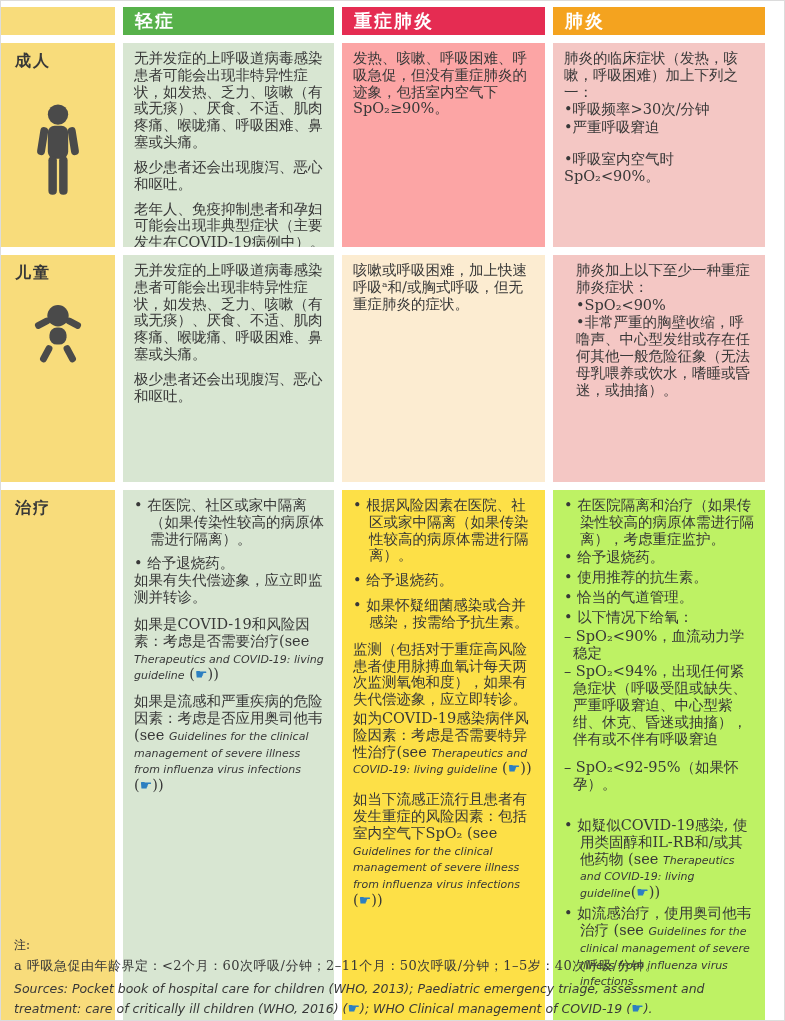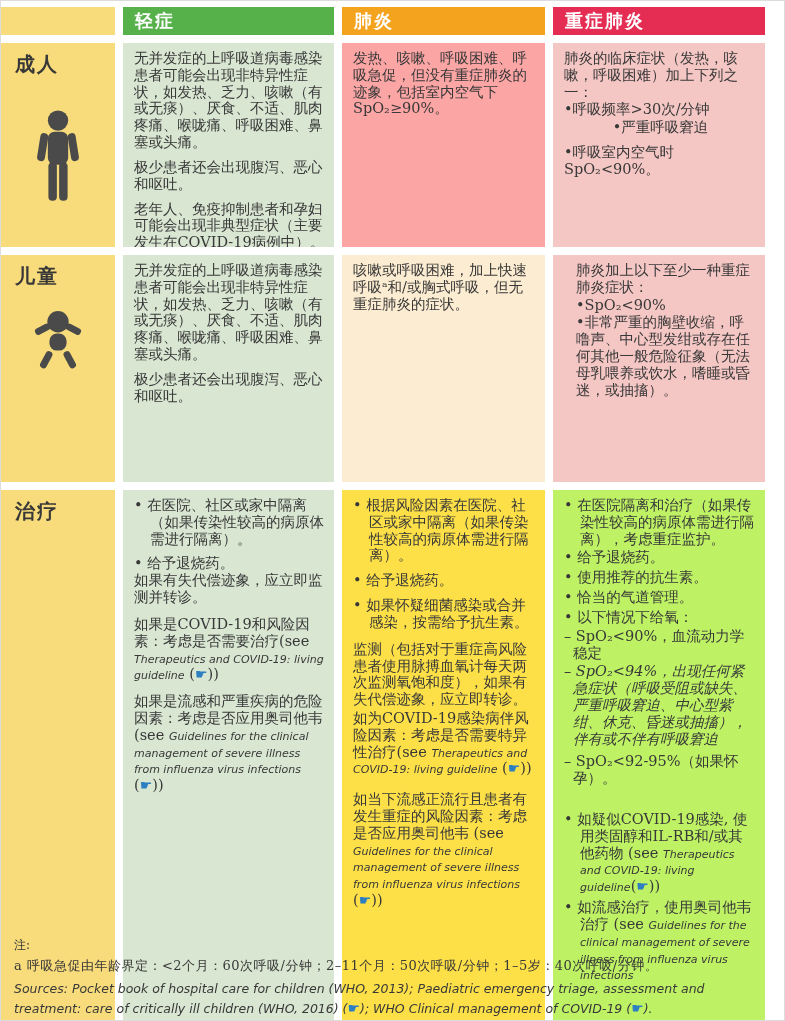--- a/index.html
+++ b/index.html
@@ -12,21 +12,21 @@
     position:absolute;left:0;top:6px;width:764px;height:1016px;
     display:grid;grid-template-columns:114px 211px 203px 1fr;
     grid-template-rows:28px 204px 227px 1fr;gap:8px;
   }
   .hdr{
     font-family:"DejaVu Sans","Liberation Sans",sans-serif;font-weight:bold;
     color:#ffffff;font-size:18px;line-height:28px;padding-left:12px;letter-spacing:2px;
   }
   .labelcell{
     padding:8px 0 0 14px;font-family:"DejaVu Sans",sans-serif;
-    font-weight:bold;font-size:20px;letter-spacing:2px;box-sizing:border-box;
+    font-weight:bold;font-size:16px;letter-spacing:2px;box-sizing:border-box;
   }
   .corner{padding:0;}
   .cell{
     padding:7px 8px 6px 11px;font-size:14.5px;line-height:1.16;
     box-sizing:border-box;overflow:hidden;
   }
   .para{margin:0 0 8px 0;}
   .m-b{padding-left:16px;text-indent:-16px;}
   .m-d{padding-left:9px;text-indent:-9px;}
   .it{font-family:"DejaVu Sans",sans-serif;font-style:italic;font-size:11px;}
@@ -48,22 +48,22 @@
 </style>
 </head>
 <body>
 
 <div class="page">
 
   <div class="grid">
 
     <div class="labelcell corner" style="background-color: rgb(248, 220, 123);"></div>
     <div class="hdr" style="background-color: rgb(87, 177, 74);">轻症</div>
+    <div class="hdr" style="background-color: rgb(229, 44, 82);">重症肺炎</div>
     <div class="hdr" style="background-color: rgb(244, 163, 31);">肺炎</div>
-    <div class="hdr" style="background-color: rgb(229, 44, 82);">重症肺炎</div>
 
     <div class="labelcell" style="background-color: rgb(248, 220, 123);">
       <div>成人</div>
       <div class="icon-wrap adult">
         <svg width="52" height="102" viewBox="0 0 46 88" aria-hidden="true">
           <circle cx="23" cy="10" r="9"></circle>
           <rect x="14" y="20" width="18" height="29" rx="6"></rect>
           <rect x="6" y="21" width="7" height="25" rx="3.5" transform="rotate(9 9.5 33)"></rect>
           <rect x="33" y="21" width="7" height="25" rx="3.5" transform="rotate(-9 36.5 33)"></rect>
           <rect x="14.5" y="47" width="7.5" height="34" rx="3.5"></rect>
@@ -75,21 +75,21 @@
         <div class="para m-p"><span>无并发症的上呼吸道病毒感染患者可能会出现非特异性症状，如发热、乏力、咳嗽（有或无痰）、厌食、不适、肌肉疼痛、喉咙痛、呼吸困难、鼻塞或头痛。</span></div>
         <div class="para m-p"><span>极少患者还会出现腹泻、恶心和呕吐。</span></div>
         <div class="para m-p"><span>老年人、免疫抑制患者和孕妇可能会出现非典型症状（主要发生在COVID-19病例中）。</span></div>
       </div>
     <div class="cell" style="background-color: #fca5a5;">
         <div class="para m-p"><span>发热、咳嗽、呼吸困难、呼吸急促，但没有重症肺炎的迹象，包括室内空气下SpO₂≥90%。</span></div>
       </div>
     <div class="cell" style="background-color: rgb(244, 199, 196);">
         <div class="para m-p" style="margin-bottom: 1px;"><span>肺炎的临床症状（发热，咳嗽，呼吸困难）加上下列之一：</span></div>
         <div class="para m-tb" style="margin-bottom: 1px;"><span>•</span><span>呼吸频率&gt;30次/分钟</span></div>
-        <div class="para m-tb" style="margin-bottom: 8px; text-align: center;"><span>•</span><span>严重呼吸窘迫</span></div>
+        <div class="para m-tb" style="margin-bottom: 15px;"><span>•</span><span>严重呼吸窘迫</span></div>
         <div class="para m-tb" style="margin-bottom: 1px;"><span>•</span><span>呼吸室内空气时SpO₂&lt;90%。</span></div>
       </div>
 
     <div class="labelcell" style="background-color: rgb(248, 220, 123);">
       <div>儿童</div>
       <div class="icon-wrap child">
         <svg width="56" height="62" viewBox="0 0 50 58" aria-hidden="true">
           <circle cx="25" cy="11" r="10"></circle>
           <rect x="17" y="22" width="16" height="16" rx="7"></rect>
           <rect x="3" y="15" width="15" height="6.5" rx="3" transform="rotate(-28 10 18)"></rect>
@@ -121,30 +121,30 @@
         <div class="para m-p" style="margin-bottom: 10px;"><span>如果有失代偿迹象，应立即监测并转诊。</span></div>
         <div class="para m-p" style="margin-bottom: 10px;"><span>如果是COVID-19和风险因素：考虑是否需要治疗(see </span><span class="it">Therapeutics and COVID-19: living guideline</span><span> (</span><span class="link-icon">☛</span><span>))</span></div>
         <div class="para m-p"><span>如果是流感和严重疾病的危险因素：考虑是否应用奥司他韦 (see </span><span class="it">Guidelines for the clinical management of severe illness from influenza virus infections</span><span> (</span><span class="link-icon">☛</span><span>))</span></div>
       </div>
     <div class="cell" style="background-color: #fde047;">
         <div class="para m-b" style="margin-bottom: 8px;"><span>• </span><span>根据风险因素在医院、社区或家中隔离（如果传染性较高的病原体需进行隔离）。</span></div>
         <div class="para m-b" style="margin-bottom: 8px;"><span>• </span><span>给予退烧药。</span></div>
         <div class="para m-b" style="margin-bottom: 10px;"><span>• </span><span>如果怀疑细菌感染或合并感染，按需给予抗生素。</span></div>
         <div class="para m-p" style="margin-bottom: 2px;"><span>监测（包括对于重症高风险患者使用脉搏血氧计每天两次监测氧饱和度），如果有失代偿迹象，应立即转诊。</span></div>
         <div class="para m-p" style="margin-bottom: 14px;"><span>如为COVID-19感染病伴风险因素：考虑是否需要特异性治疗(see </span><span class="it">Therapeutics and COVID-19: living guideline</span><span> (</span><span class="link-icon">☛</span><span>))</span></div>
-        <div class="para m-p"><span>如当下流感正流行且患者有发生重症的风险因素：考虑是否应用奥司他韦 (see </span><span class="it">Guidelines for the clinical management of severe illness from influenza virus infections</span><span> (</span><span class="link-icon">☛</span><span>))</span></div>
+        <div class="para m-p"><span>如当下流感正流行且患者有发生重症的风险因素：包括室内空气下SpO₂ (see </span><span class="it">Guidelines for the clinical management of severe illness from influenza virus infections</span><span> (</span><span class="link-icon">☛</span><span>))</span></div>
       </div>
     <div class="cell" style="background-color: #bef264;">
         <div class="para m-b" style="margin-bottom: 2px;"><span>• </span><span>在医院隔离和治疗（如果传染性较高的病原体需进行隔离），考虑重症监护。</span></div>
         <div class="para m-b" style="margin-bottom: 3px;"><span>• </span><span>给予退烧药。</span></div>
         <div class="para m-b" style="margin-bottom: 3px;"><span>• </span><span>使用推荐的抗生素。</span></div>
         <div class="para m-b" style="margin-bottom: 3px;"><span>• </span><span>恰当的气道管理。</span></div>
         <div class="para m-b" style="margin-bottom: 2px;"><span>• </span><span>以下情况下给氧：</span></div>
         <div class="para m-d" style="margin-bottom: 2px;"><span>– </span><span>SpO₂&lt;90%，血流动力学稳定</span></div>
-        <div class="para m-d" style="margin-bottom: 6px; font-style: italic;"><span>– </span><span>SpO₂&lt;94%，出现任何紧急症状（呼吸受阻或缺失、严重呼吸窘迫、中心型紫绀、休克、昏迷或抽搐），伴有或不伴有呼吸窘迫</span></div>
+        <div class="para m-d" style="margin-bottom: 12px;"><span>– </span><span>SpO₂&lt;94%，出现任何紧急症状（呼吸受阻或缺失、严重呼吸窘迫、中心型紫绀、休克、昏迷或抽搐），伴有或不伴有呼吸窘迫</span></div>
         <div class="para m-d" style="margin-bottom: 24px;"><span>– </span><span>SpO₂&lt;92-95%（如果怀孕）。</span></div>
         <div class="para m-b" style="margin-bottom: 4px;"><span>• </span><span>如疑似COVID-19感染, 使用类固醇和IL-RB和/或其他药物 (see </span><span class="it">Therapeutics and COVID-19: living guideline</span><span>(</span><span class="link-icon">☛</span><span>))</span></div>
         <div class="para m-b" style="margin-bottom: 6px;"><span>• </span><span>如流感治疗，使用奥司他韦治疗 (see </span><span class="it">Guidelines for the clinical management of severe illness from influenza virus infections</span></div>
       </div>
   </div>
 
   <div class="footer">
     <div class="note-label">注:</div>
     <div class="note-a">a 呼吸急促由年龄界定：&lt;2个月：60次呼吸/分钟；2–11个月：50次呼吸/分钟；1–5岁：40次呼吸/分钟。</div>
     <div class="sources"><span>Sources: Pocket book of hospital care for children (WHO, 2013); Paediatric emergency triage, assessment and treatment: care of critically ill children (WHO, 2016) (</span><span class="link-icon">☛</span><span>); WHO Clinical management of COVID-19 (</span><span class="link-icon">☛</span><span>).</span></div>

